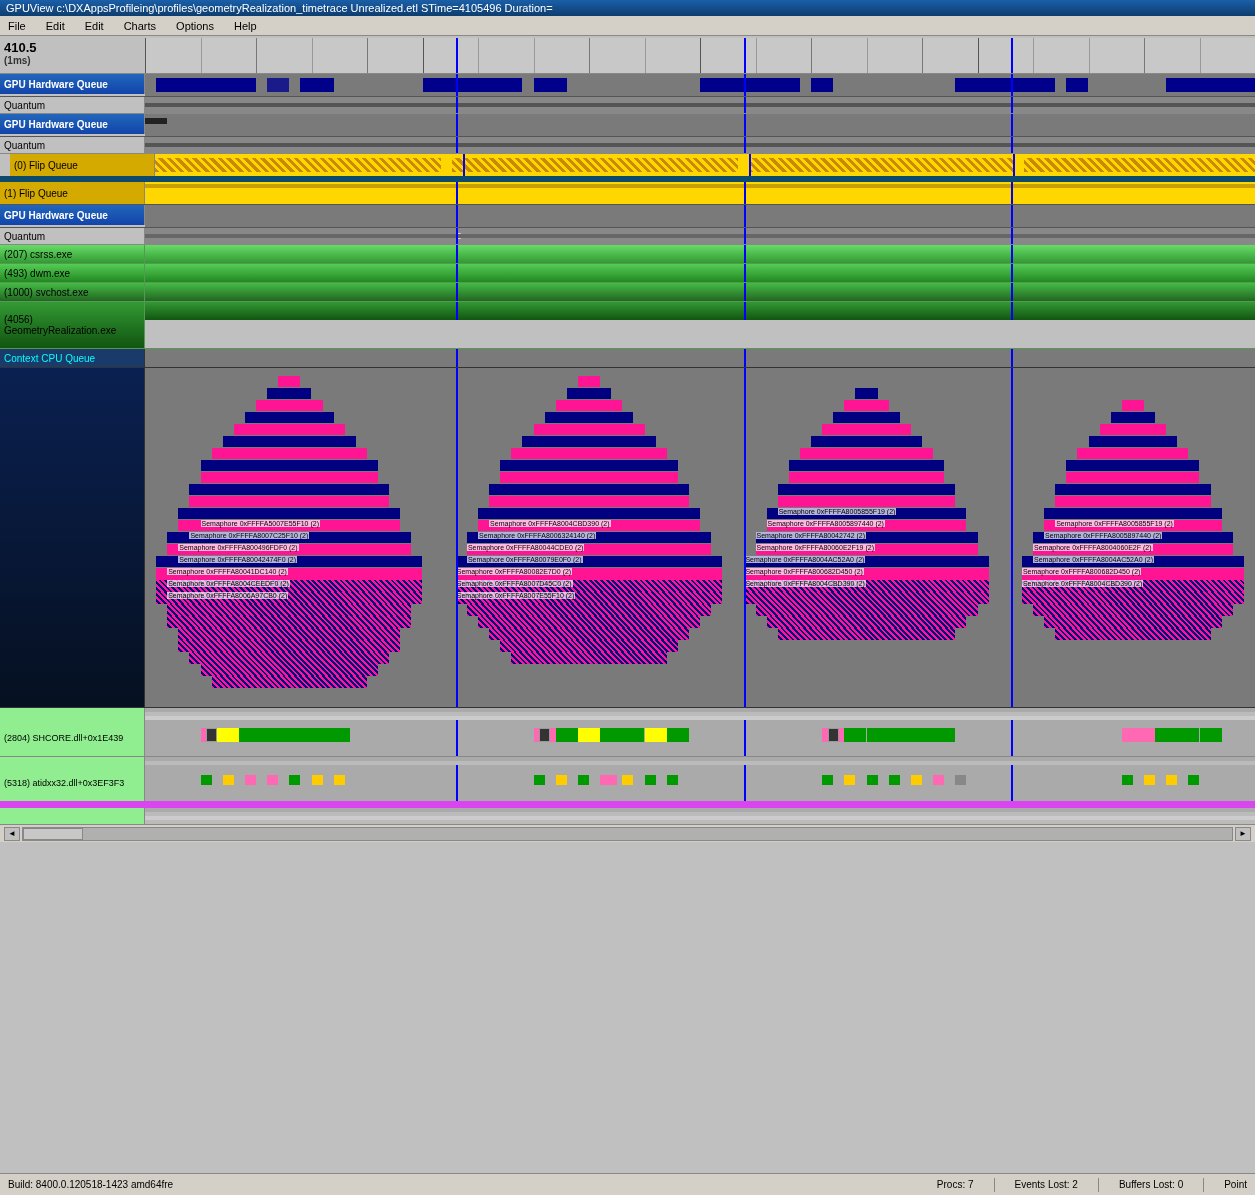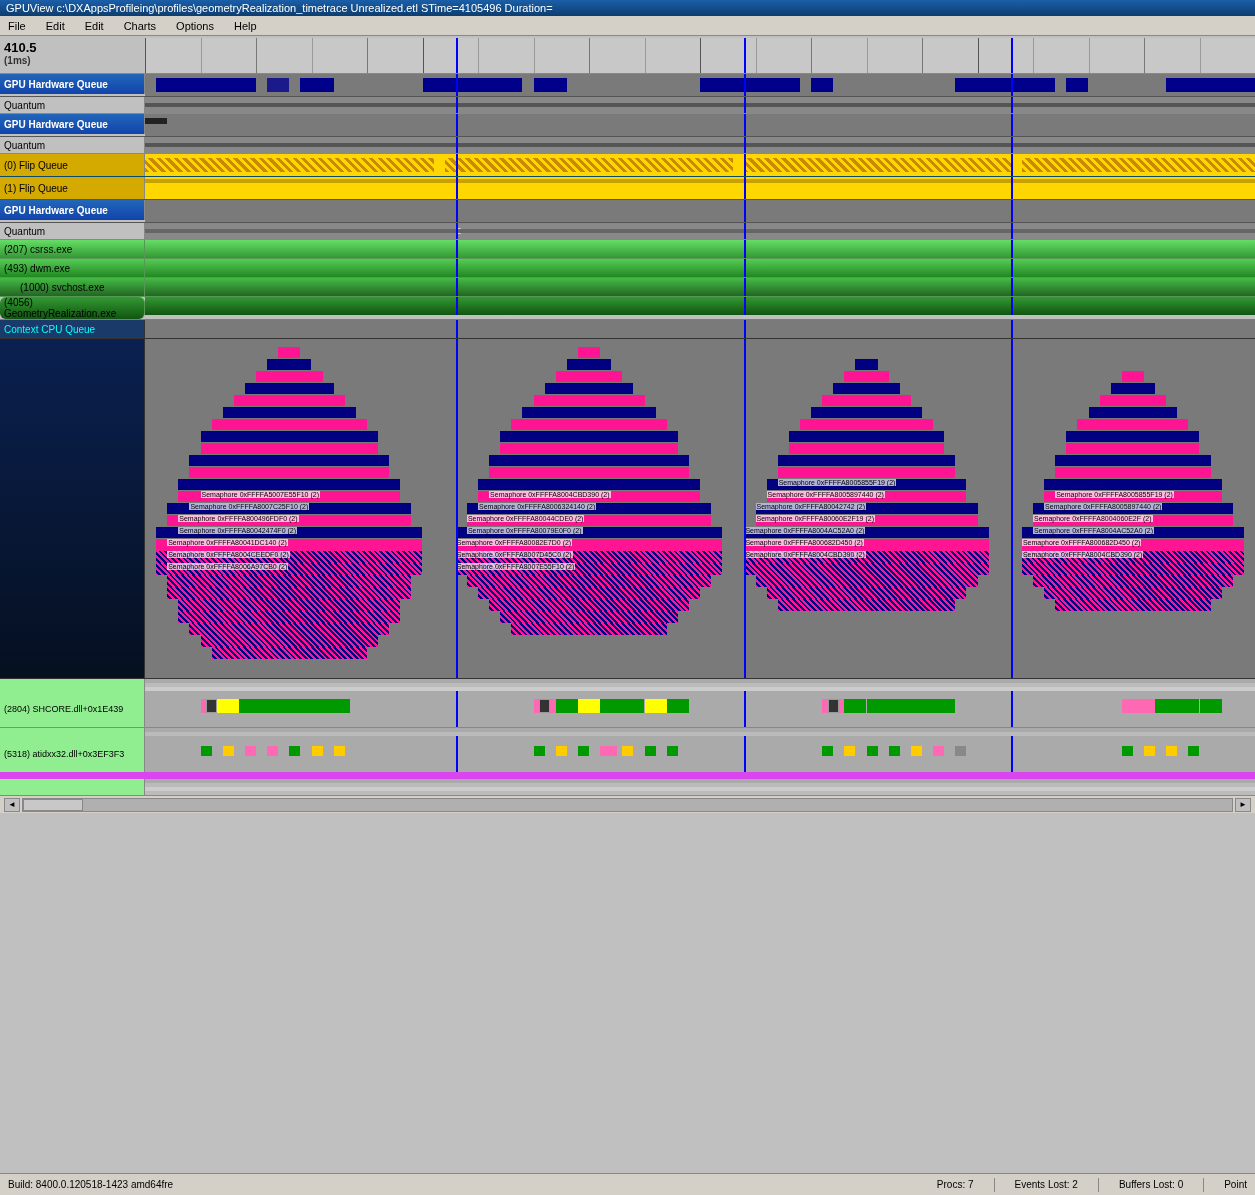--- a/index.html
+++ b/index.html
@@ -310,21 +310,21 @@
       <span>Quantum</span>
     </div>
     <div class="track-content" style="flex:1; background:#888; height:16px; position:relative;">
       <div style="position:absolute; height:4px; top:6px; left:0; right:0; background:#555;"></div>
       <div class="vline" style="left:calc(28%);"></div>
       <div class="vline" style="left:calc(54%);"></div>
       <div class="vline" style="left:calc(78%);"></div>
     </div>
   </div>
 
-  <div class="track-row" style="min-height:22px; border-bottom:1px solid #0c4a6e;">
+  <div class="track-row" style="min-height:22px; border-bottom:6px solid #0c4a6e;padding-left:10px;">
     <div class="track-label" style="width:145px; min-width:145px; background:#d4aa00; color:#000; font-size:10px; padding:0 4px; display:flex; align-items:center; border-right:1px solid #888;">
       <span>(0) Flip Queue</span>
     </div>
     <div class="track-content" style="flex:1; background:#ffd700; height:22px; position:relative;">
 
       <div style="position:absolute; left:0; top:4px; height:14px; width:26%; background:repeating-linear-gradient(45deg,#cc8800,#cc8800 3px,#ffd700 3px,#ffd700 6px);"></div>
       <div style="position:absolute; left:27%; top:4px; height:14px; width:26%; background:repeating-linear-gradient(45deg,#cc8800,#cc8800 3px,#ffd700 3px,#ffd700 6px);"></div>
       <div style="position:absolute; left:54%; top:4px; height:14px; width:24%; background:repeating-linear-gradient(45deg,#cc8800,#cc8800 3px,#ffd700 3px,#ffd700 6px);"></div>
       <div style="position:absolute; left:79%; top:4px; height:14px; width:21%; background:repeating-linear-gradient(45deg,#cc8800,#cc8800 3px,#ffd700 3px,#ffd700 6px);"></div>
       <div class="vline" style="left:calc(28%);"></div>
@@ -386,32 +386,32 @@
       <span>(493) dwm.exe</span>
     </div>
     <div class="track-content" style="flex:1; background:linear-gradient(to bottom,#55cc55,#228822); height:18px; position:relative;">
       <div class="vline" style="left:calc(28%);"></div>
       <div class="vline" style="left:calc(54%);"></div>
       <div class="vline" style="left:calc(78%);"></div>
     </div>
   </div>
 
   <div class="track-row" style="min-height:18px; border-bottom:1px solid #559955;">
-    <div class="track-label cpu-section-label" style="width:145px; min-width:145px; background:linear-gradient(to bottom,#44bb44,#226622); color:#000; font-size:10px; padding:0 20px; display:flex; align-items:center; border-right:1px solid #559955;">
+    <div class="track-label cpu-section-label" style="width:145px; min-width:145px; background:linear-gradient(to bottom,#44bb44,#226622); color:#000; font-size:10px; padding:0 4px; display:flex; align-items:center; border-right:1px solid #559955;">
       <span>(1000) svchost.exe</span>
     </div>
     <div class="track-content" style="flex:1; background:linear-gradient(to bottom,#44bb44,#226622); height:18px; position:relative;">
       <div class="vline" style="left:calc(28%);"></div>
       <div class="vline" style="left:calc(54%);"></div>
       <div class="vline" style="left:calc(78%);"></div>
     </div>
   </div>
 
   <div class="track-row" style="min-height:18px; border-bottom:1px solid #559955;">
-    <div class="track-label cpu-section-label" style="width:145px; min-width:145px; background:linear-gradient(to bottom,#339933,#115511); color:#000; font-size:10px; padding:0 4px; display:flex; align-items:center; border-right:1px solid #559955;border-radius:6px;">
+    <div class="track-label cpu-section-label" style="width:145px; min-width:145px; background:linear-gradient(to bottom,#339933,#115511); color:#000; font-size:10px; padding:12px 4px; display:flex; align-items:center; border-right:1px solid #559955;">
       <span>(4056) GeometryRealization.exe</span>
     </div>
     <div class="track-content" style="flex:1; background:linear-gradient(to bottom,#339933,#115511); height:18px; position:relative;">
       <div class="vline" style="left:calc(28%);"></div>
       <div class="vline" style="left:calc(54%);"></div>
       <div class="vline" style="left:calc(78%);"></div>
     </div>
   </div>
 
   <div class="track-row" style="min-height:18px; border-bottom:1px solid #333;">

